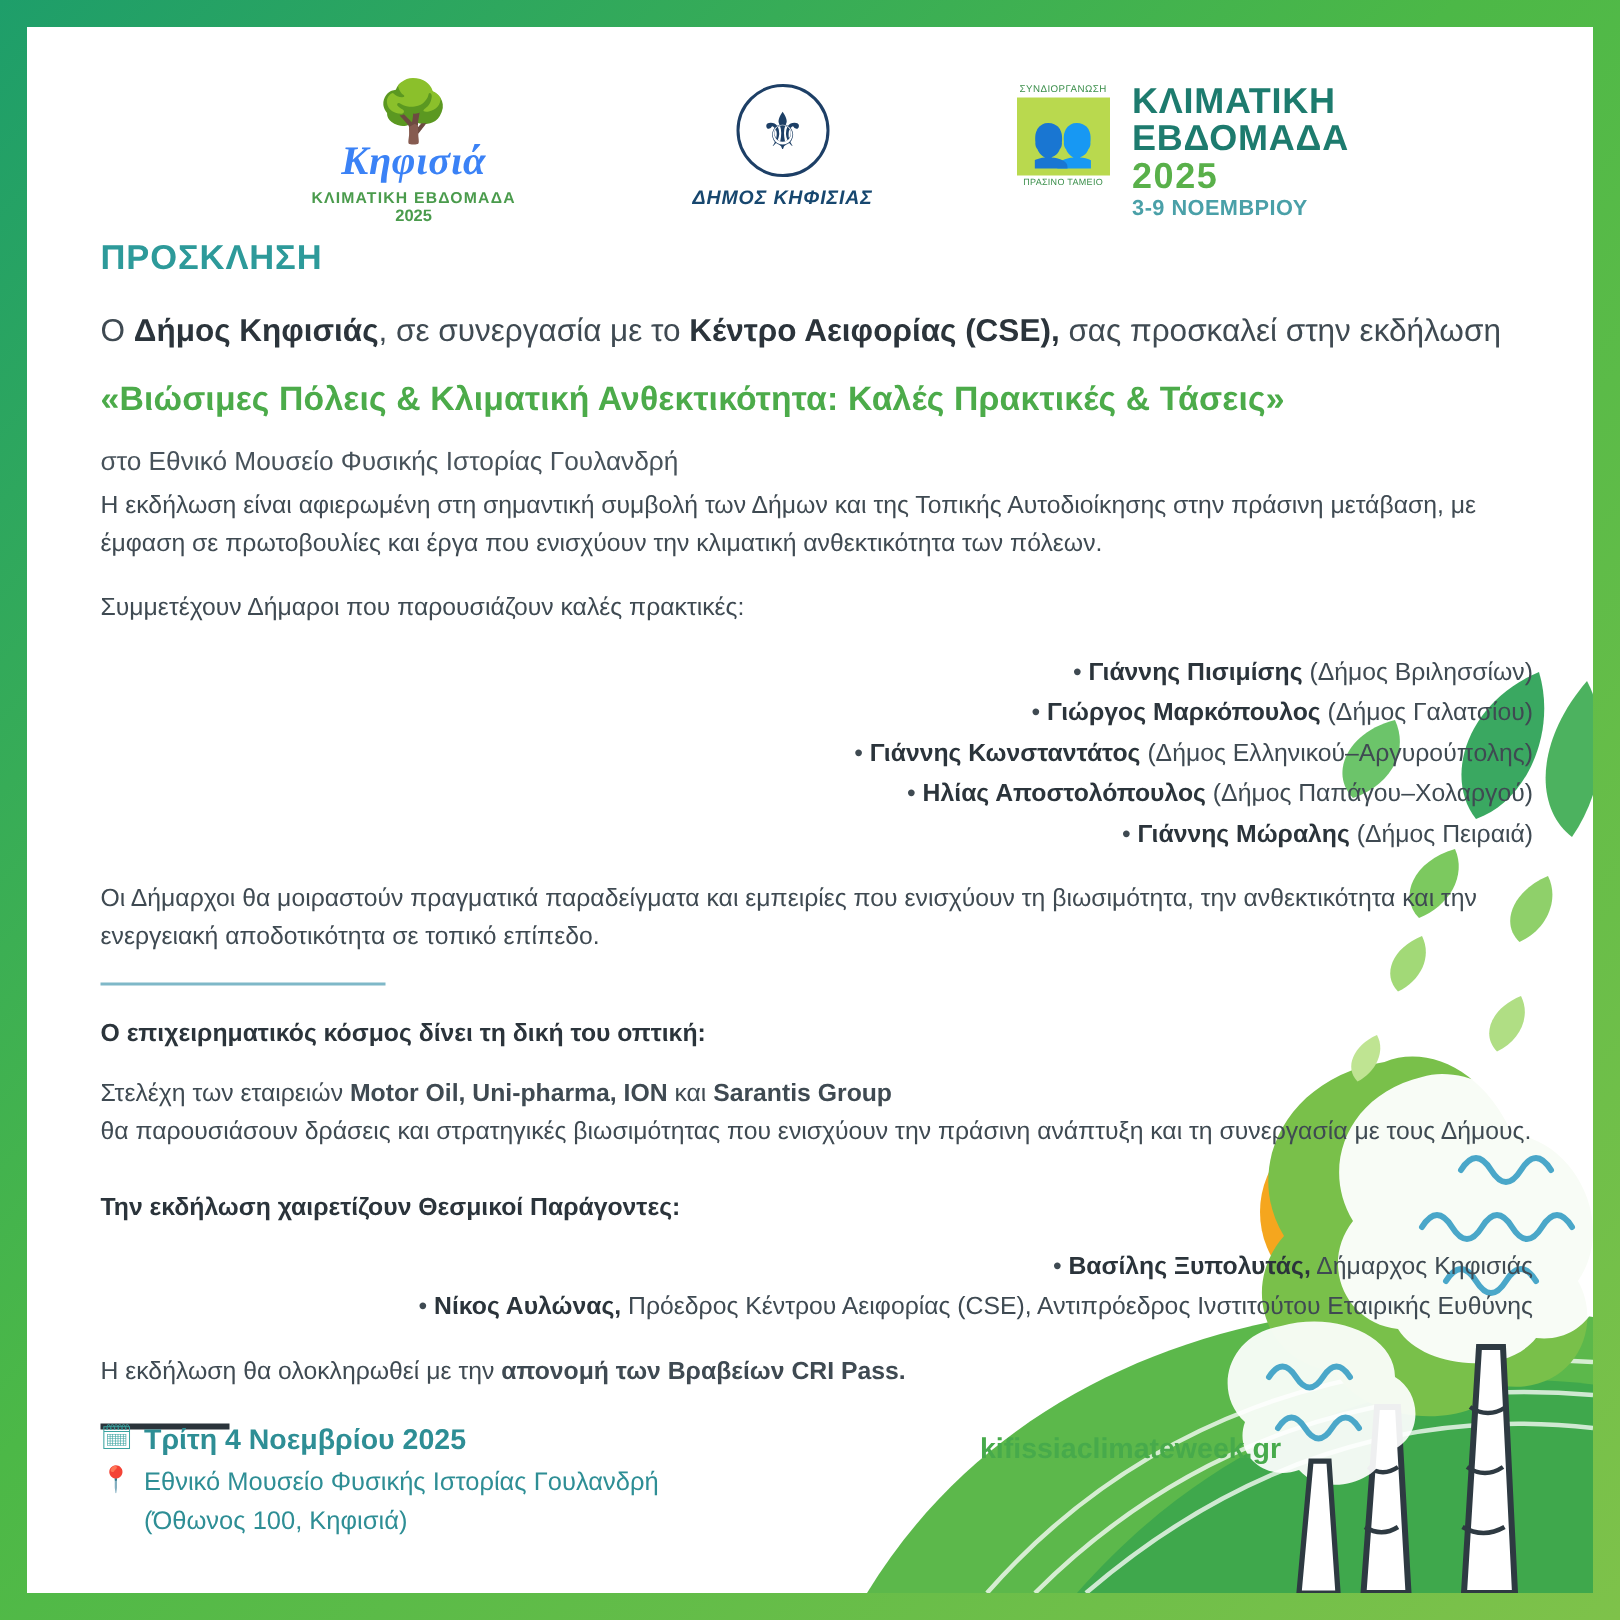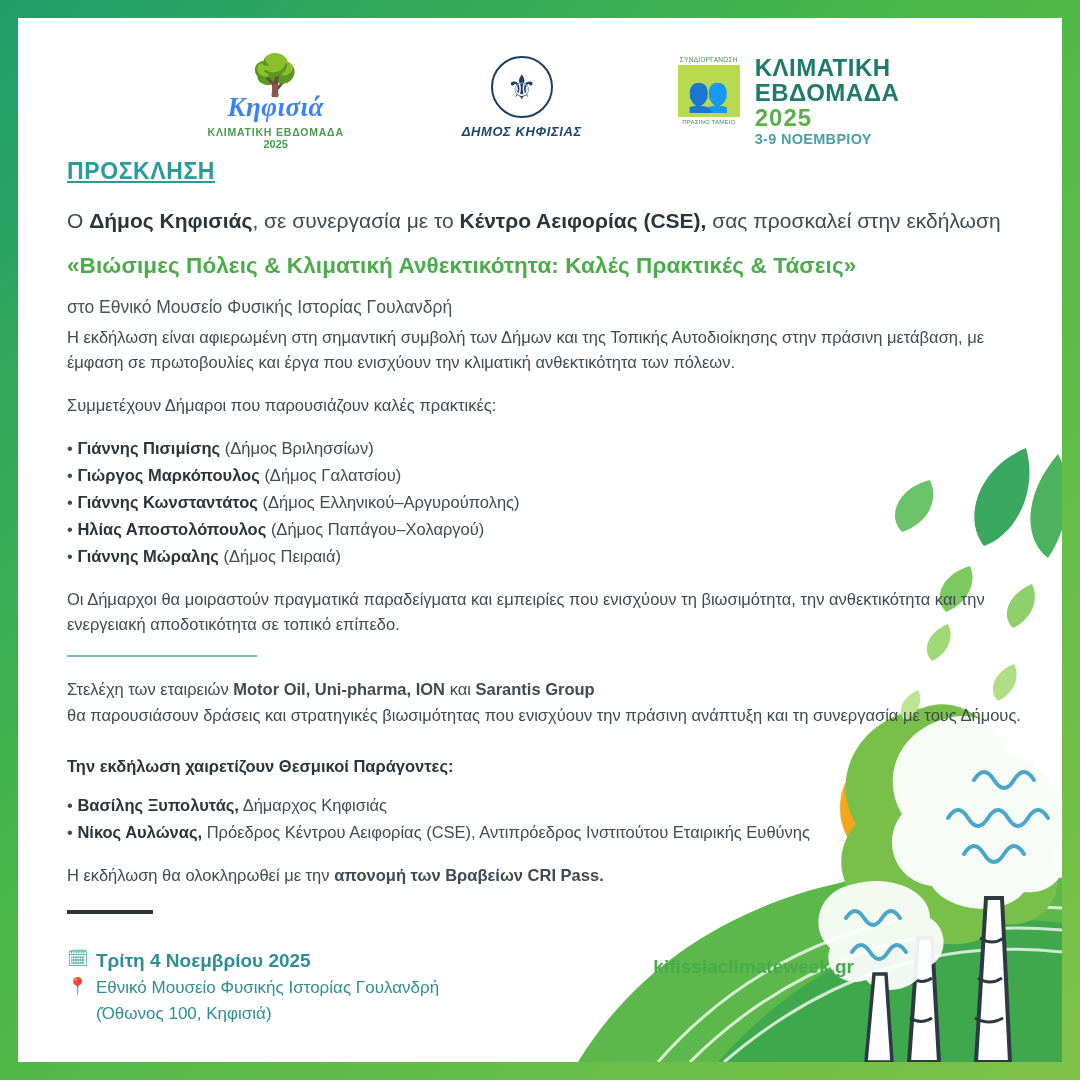--- a/index.html
+++ b/index.html
@@ -65,33 +65,32 @@
   .logo-week .wk .l4 { font-size: 14.5px; font-weight: bold; color: #4aa0a8; letter-spacing: .3px; margin-top: 1px;}
 
   
   .content {
     position: absolute; left: 49px; top: 136px; width: 955px;
     color: #3f4a52; font-size: 16.5px; line-height: 1.52;
   }
   .eyebrow {
     color: #2d9a9a; font-size: 23px; font-weight: bold; letter-spacing: .6px;
     margin-bottom: 16px;
-    text-decoration: underline;
   }
   .lead { font-size: 21px; color: #3f4a52; margin-bottom: 12px; }
   .lead b { color: #2b343b; }
   .title {
     color: #4cab4a; font-size: 22.5px; font-weight: bold; letter-spacing: .1px;
     margin-bottom: 11px;
   }
   .venue { font-size: 17.5px; color: #47525a; margin-bottom: 4px; }
   p.para { margin-bottom: 18px; }
   .strongline { font-weight: bold; color: #2b343b; margin-bottom: 14px; }
   ul.plain { list-style: none; margin: 0 0 18px 0; }
-  ul.plain li { margin-bottom: 2px; }
+  ul.plain li { margin-bottom: 2px; text-align: right; }
   ul.plain li .bullet { color: #3f4a52; }
   ul.plain li b { color: #2b343b; }
   .rule { width: 190px; height: 2px; background: #7fb8c8; margin: 4px 0 20px; }
   .rule.dark { width: 86px; height: 4px; background: #2b343b; margin: 22px 0 18px; }
   .spacer8 { height: 8px; }
 
   
   .footer {
     position: absolute; left: 49px; bottom: 36px; width: 700px;
     color: #2e8e95; font-size: 17px; line-height: 1.5;
@@ -221,20 +220,21 @@
       <li><span class="bullet">• </span><b>Γιώργος Μαρκόπουλος</b> <span>(Δήμος Γαλατσίου)</span></li>
       <li><span class="bullet">• </span><b>Γιάννης Κωνσταντάτος</b> <span>(Δήμος Ελληνικού–Αργυρούπολης)</span></li>
       <li><span class="bullet">• </span><b>Ηλίας Αποστολόπουλος</b> <span>(Δήμος Παπάγου–Χολαργού)</span></li>
       <li><span class="bullet">• </span><b>Γιάννης Μώραλης</b> <span>(Δήμος Πειραιά)</span></li>
     </ul>
 
     <p class="para">Οι Δήμαρχοι θα μοιραστούν πραγματικά παραδείγματα και εμπειρίες που ενισχύουν τη βιωσιμότητα, την ανθεκτικότητα και την ενεργειακή αποδοτικότητα σε τοπικό επίπεδο.</p>
 
     <div class="rule"></div>
 
+    <div class="strongline">Ο επιχειρηματικός κόσμος δίνει τη δική του οπτική:</div>
 
     <p class="para">
       <span>Στελέχη των εταιρειών </span><b>Motor Oil, Uni-pharma, ION</b><span> και </span><b>Sarantis Group</b><br>
       <span>θα παρουσιάσουν δράσεις και στρατηγικές βιωσιμότητας που ενισχύουν την πράσινη ανάπτυξη και τη συνεργασία με τους Δήμους.</span>
     </p>
 
     <div class="spacer8"></div>
 
     <div class="strongline">Την εκδήλωση χαιρετίζουν Θεσμικοί Παράγοντες:</div>
 

